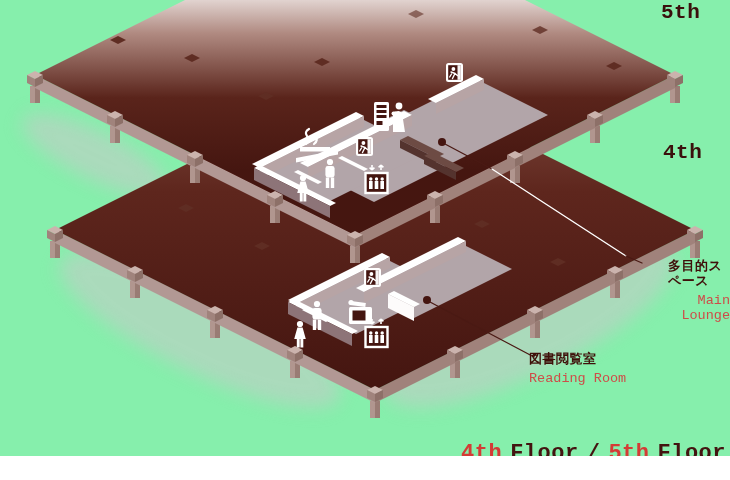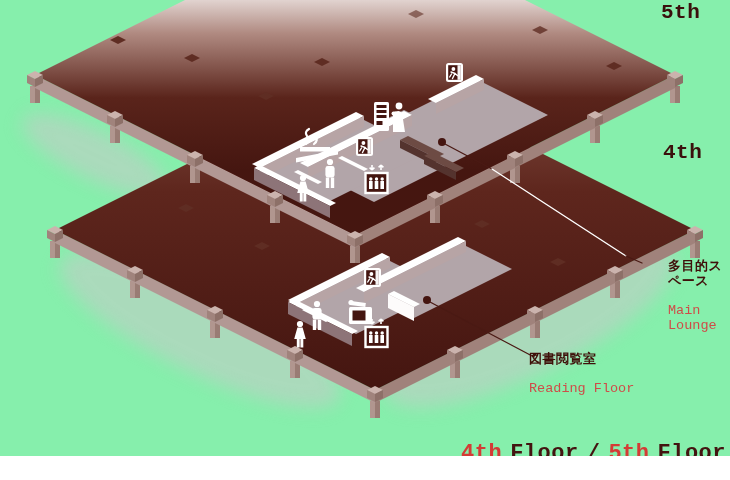--- a/index.html
+++ b/index.html
@@ -4,21 +4,21 @@
 <style>
   html,body{margin:0;padding:0;background:#fff;}
   #stage{position:relative;width:730px;height:456px;background:#86efac;overflow:hidden;
          font-family:Liberation Mono, monospace;}
   #iso{position:absolute;left:0;top:0;}
   .floor-tag{position:absolute;font-size:21px;font-weight:bold;color:#3a100c;letter-spacing:.5px;}
   #tag-5f{left:661px;top:1px;}
   #tag-4f{left:663px;top:141px;}
   .room-label{position:absolute;line-height:1.15;}
   .room-label .jp{font-weight:bold;font-size:13px;color:#3f100a;display:block;letter-spacing:.5px;}
-  .room-label .en{font-size:13.5px;color:#ce4c48;display:block;margin-top:13px;}
+  .room-label .en{font-size:13.5px;color:#ce4c48;display:block;margin-top:3px;text-align:right;}
   #label-lounge{left:668px;top:260px;}
   #label-reading{left:529px;top:353px;}
   #title{position:absolute;left:0;top:441px;width:730px;text-align:right;
          font-size:22px;font-weight:bold;color:#431310;letter-spacing:.5px;}
   #title .red{color:#d43b35;}
   #title span{display:inline-block;margin:0 4px;}
 </style>
 </head>
 <body>
 
@@ -270,19 +270,19 @@
 
   <div class="floor-tag" id="tag-5f">5th</div>
   <div class="floor-tag" id="tag-4f">4th</div>
 
   <div class="room-label" id="label-lounge">
     <span class="jp">多目的スペース</span>
     <span class="en">Main Lounge</span>
   </div>
   <div class="room-label" id="label-reading">
     <span class="jp">図書閲覧室</span>
-    <span class="en">Reading Floor</span>
+    <span class="en">Reading Room</span>
   </div>
 
   <div id="title">
     <span class="red">4th</span><span>Floor</span><span>/</span><span class="red">5th</span><span>Floor</span>
   </div>
 </div>
 
 </body></html>

